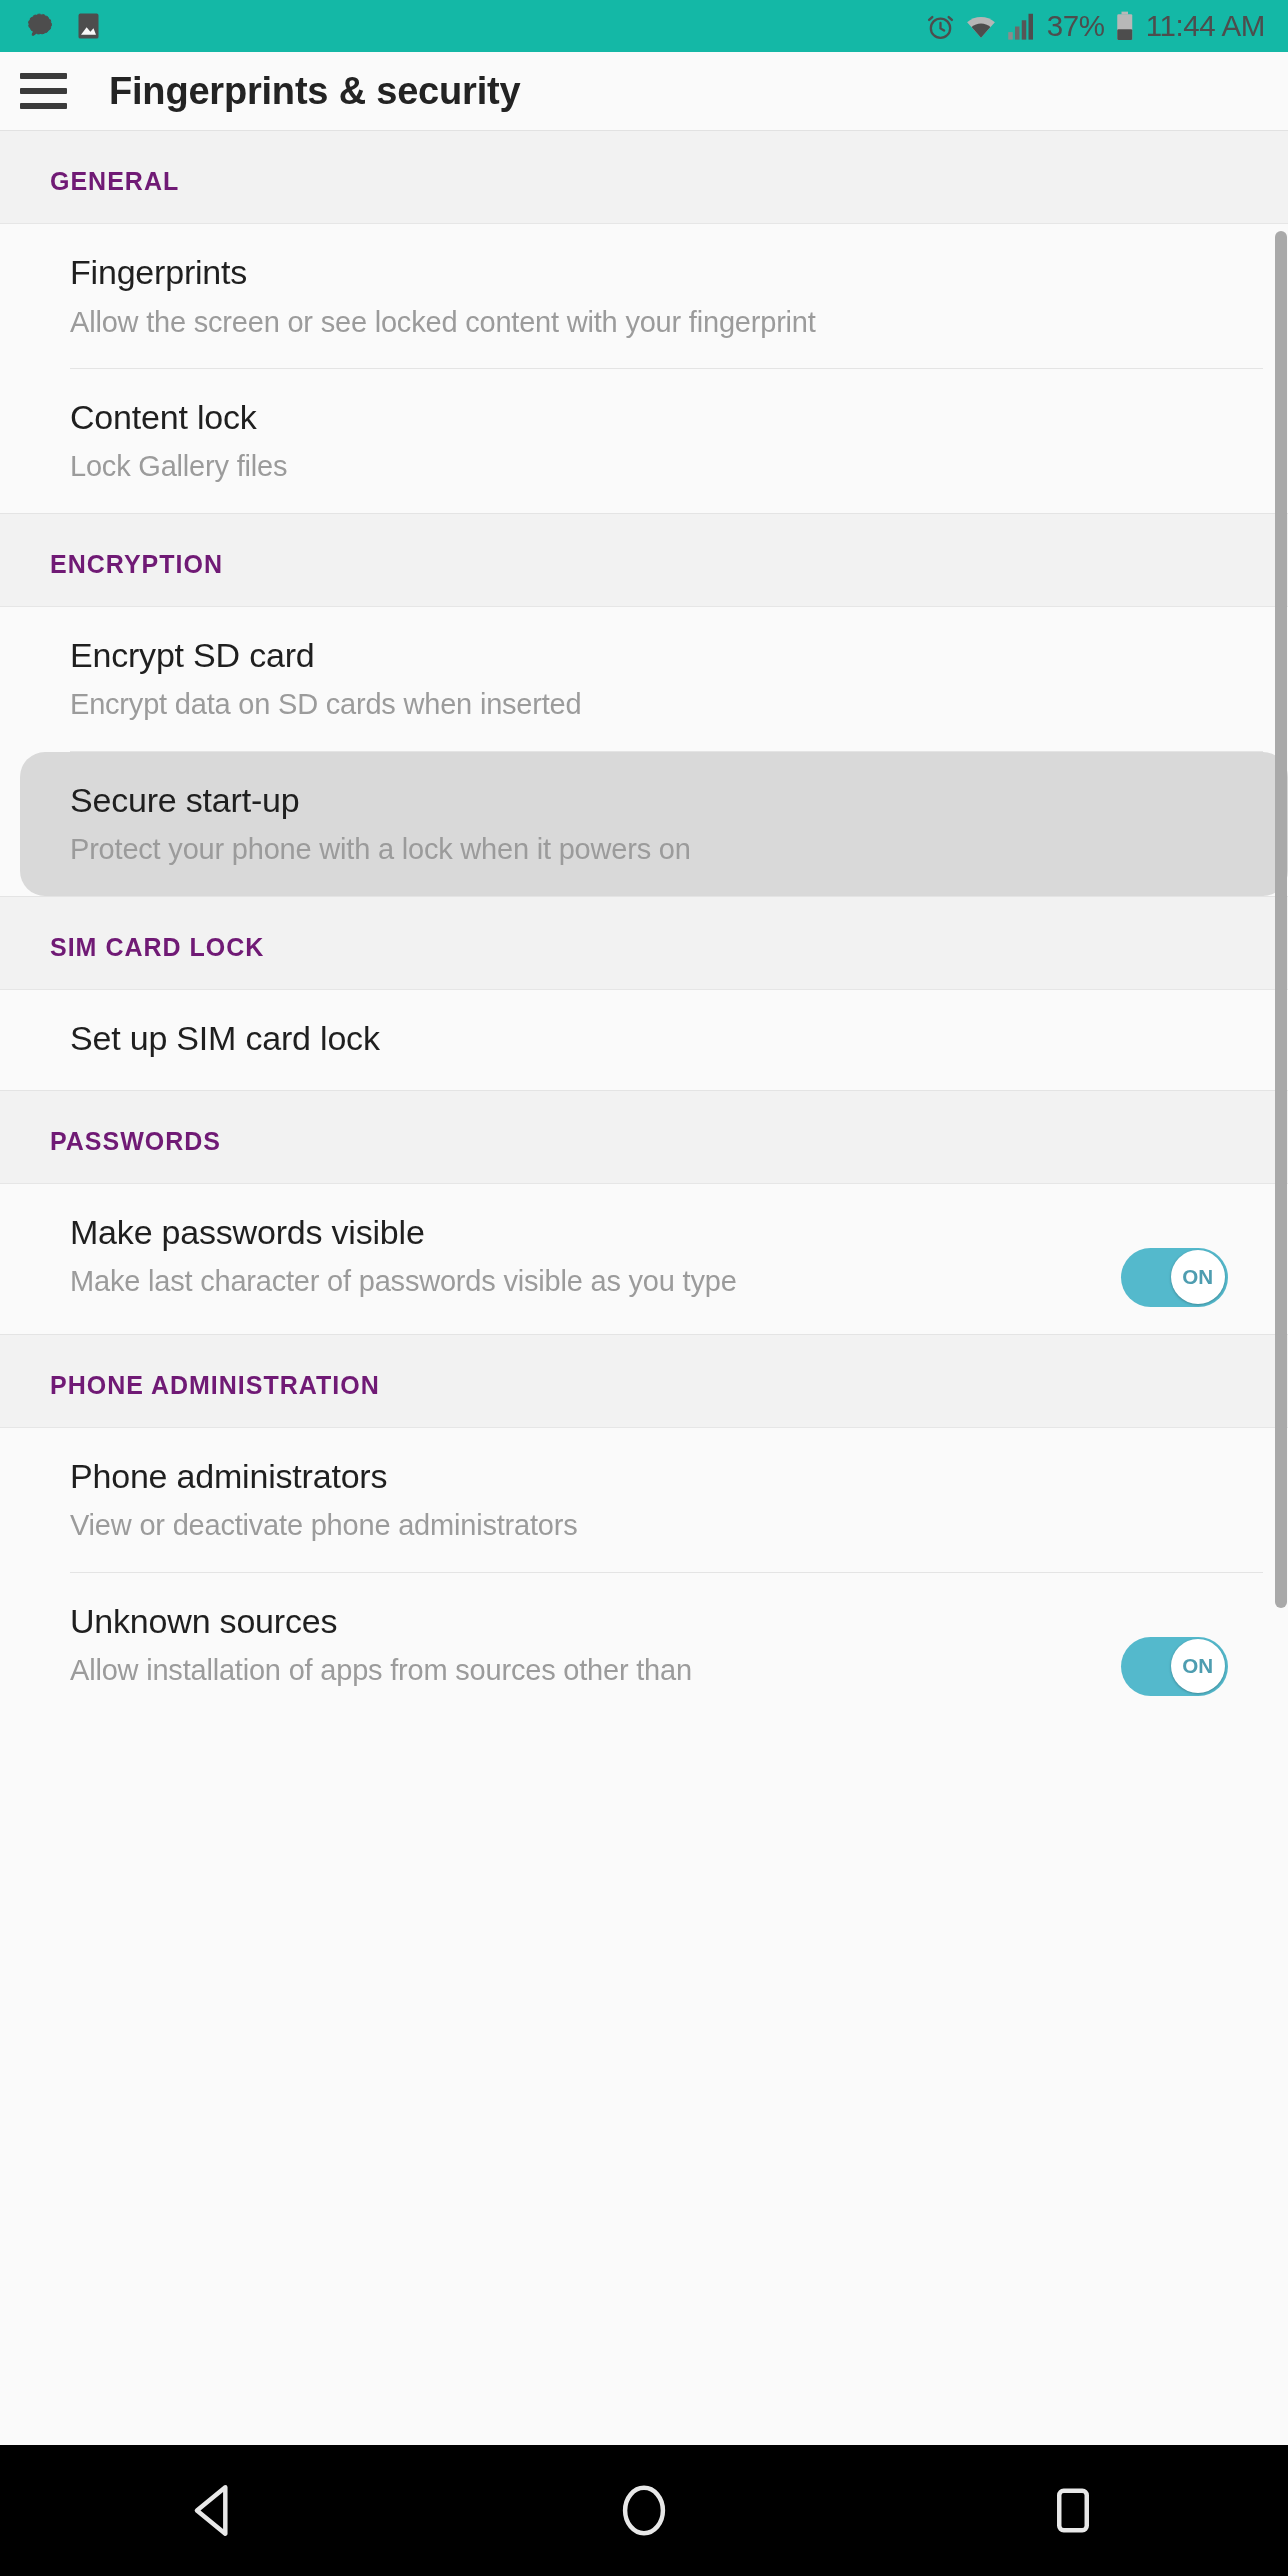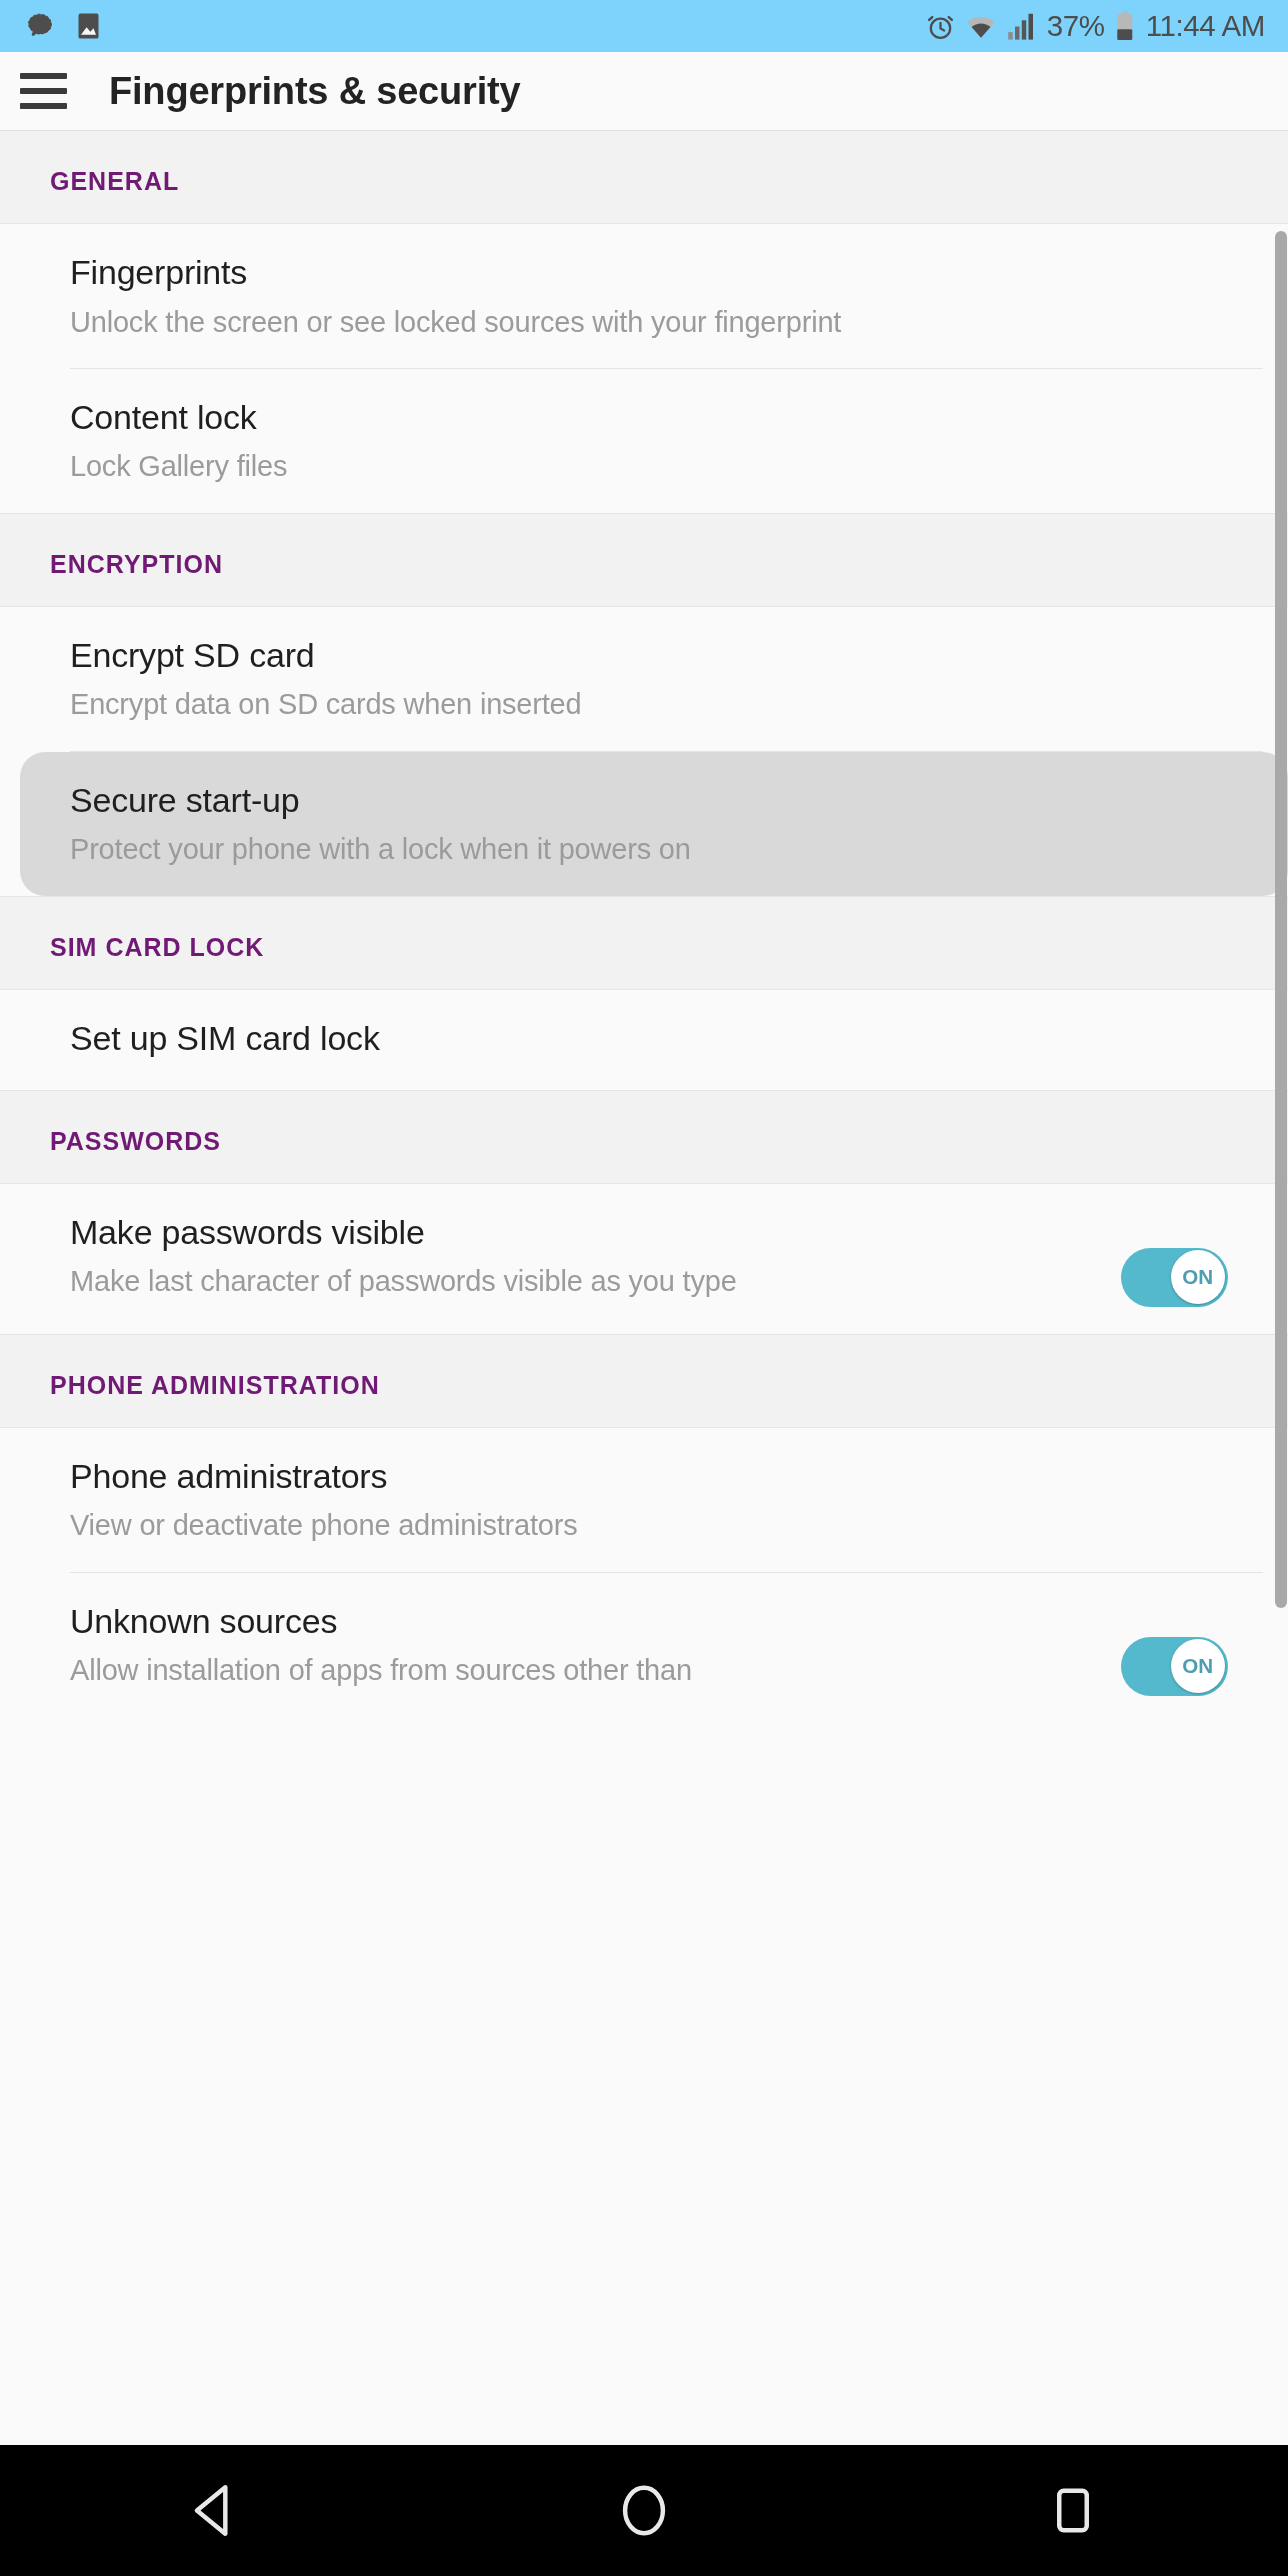--- a/index.html
+++ b/index.html
@@ -6,21 +6,21 @@
   html, body {
     width:1288px; height:2576px;
     background:#fafafa;
     font-family:"Liberation Sans", sans-serif;
     overflow:hidden;
   }
 
   
   .status-bar{
     height:52px; width:1288px;
-    background:#7dd3fc;
+    background:#14b8a6;
     display:flex; align-items:center;
     padding:0 23px 0 25px;
     position:relative;
   }
   .sb-left{ display:flex; align-items:center; gap:19.7px; }
   .sb-right{ margin-left:auto; display:flex; align-items:center; gap:9.8px; }
   .sb-text{
     font-size:29.5px; color:#4d4d4d; font-weight:400;
     letter-spacing:-0.4px; line-height:1;
   }
@@ -199,21 +199,21 @@
 
 <div class="scroll-area">
   <div id="list-root">
       <div class="section-header first">
         <div class="section-header-label">GENERAL</div>
       </div>
       <div class="group">
         <div class="row">
           <div class="row-text">
             <div class="row-title">Fingerprints</div>
-            <div class="row-sub">Unlock the screen or see locked sources with your fingerprint</div>
+            <div class="row-sub">Allow the screen or see locked content with your fingerprint</div>
           </div>
         </div>
         <div class="row-divider"></div>
         <div class="row">
           <div class="row-text">
             <div class="row-title">Content lock</div>
             <div class="row-sub">Lock Gallery files</div>
           </div>
         </div>
       </div>

